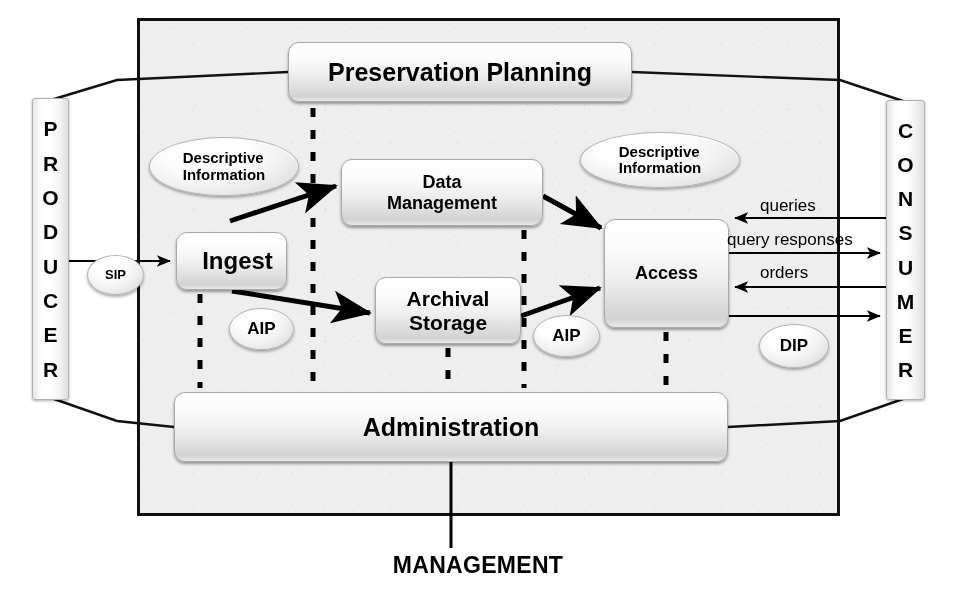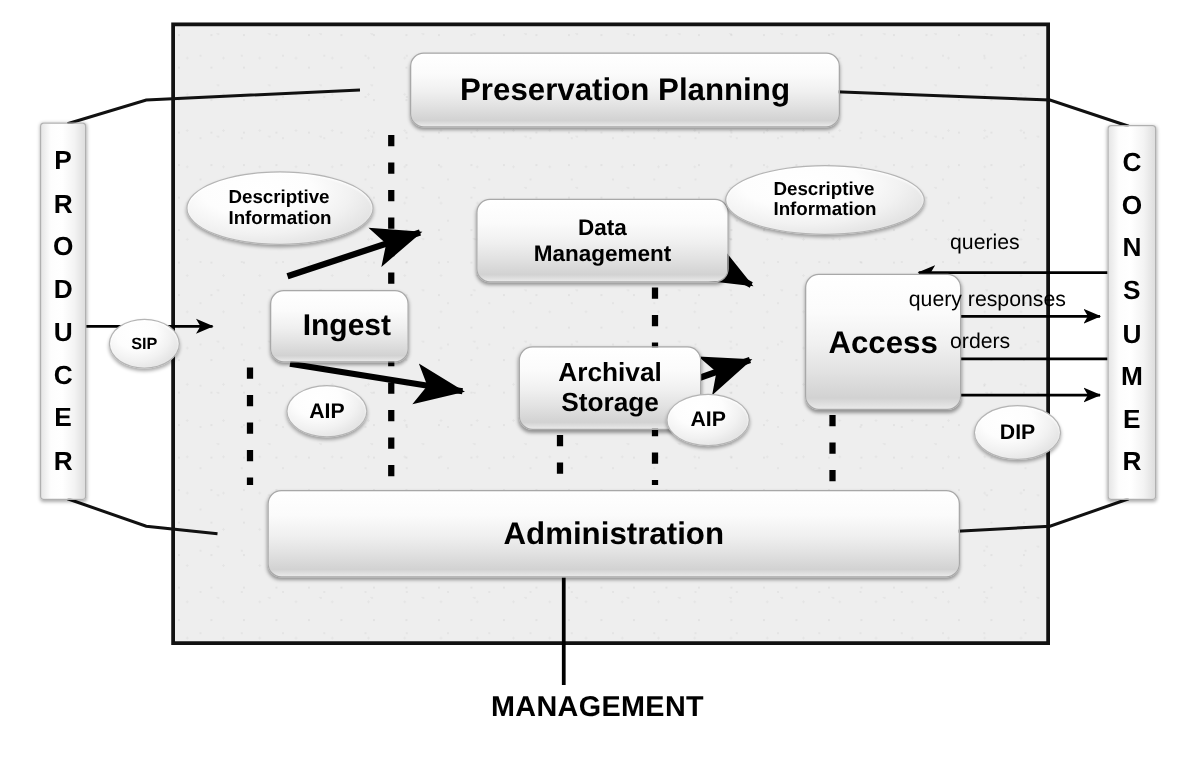--- a/index.html
+++ b/index.html
@@ -32,29 +32,28 @@
   .ebox{
     position:absolute;box-sizing:border-box;
     border:1px solid #a8a8a8;border-radius:11px;
     background:linear-gradient(to bottom,
         #ffffff 0%, #fbfbfb 28%, #f0f0f0 52%,
         #e2e2e2 72%, #d2d2d2 92%, #e9e9e9 100%);
     box-shadow:0 2px 3px rgba(0,0,0,.38), inset 0 1px 0 #ffffff;
     display:flex;align-items:center;justify-content:center;
     text-align:center;color:#000;font-weight:bold;
     line-height:1.12;
-    margin-left:40px;
   }
   .ebox .lbl{display:block;}
 
   #box-preservation-planning{left:288px;top:42px;width:344px;height:60px;font-size:25px;}
   #box-data-management     {left:341px;top:159px;width:202px;height:67px;font-size:18px;}
   #box-ingest              {left:176px;top:232px;width:111px;height:58px;font-size:24px;padding-left:12px;}
   #box-archival-storage    {left:375px;top:277px;width:146px;height:67px;font-size:21px;justify-content:center;}
-  #box-access              {left:604px;top:219px;width:125px;height:109px;font-size:25px;}
+  #box-access              {left:604px;top:219px;width:125px;height:109px;font-size:18px;}
   #box-administration      {left:174px;top:392px;width:554px;height:70px;font-size:25px;}
 
   
   .actor-bar{
     position:absolute;box-sizing:border-box;
     border:1px solid #b0b0b0;border-radius:3px;
     background:linear-gradient(to right,
         #e6e6e6 0%, #fdfdfd 22%, #ffffff 48%, #f3f3f3 76%, #dedede 100%);
     box-shadow:0 1px 3px rgba(0,0,0,.33);
     display:flex;flex-direction:column;align-items:center;
@@ -74,28 +73,28 @@
         #ffffff 0%, #fdfdfd 34%, #f1f1f1 58%, #dddddd 86%, #efefef 100%);
     box-shadow:0 2px 3px rgba(0,0,0,.33), inset 0 1px 2px #ffffff;
     display:flex;align-items:center;justify-content:center;text-align:left;
     font-weight:bold;color:#000;line-height:1.1;
   }
   #pkg-descriptive-left {left:149px;top:137px;width:150px;height:59px;font-size:15px;}
   #pkg-descriptive-right{left:580px;top:132px;width:160px;height:56px;font-size:15px;}
   #pkg-sip {left:87px;top:255px;width:57px;height:40px;font-size:13px;}
   #pkg-aip-left {left:229px;top:308px;width:65px;height:42px;font-size:17px;}
   #pkg-aip-right{left:533px;top:315px;width:67px;height:42px;font-size:17px;}
-  #pkg-dip {left:779px;top:324px;width:70px;height:44px;font-size:17px;}
+  #pkg-dip {left:759px;top:324px;width:70px;height:44px;font-size:17px;}
 
   
   .flow-label{
     position:absolute;font-size:17px;color:#000;white-space:nowrap;
     font-family:"Liberation Sans", sans-serif;
   }
-  #label-queries        {left:760px;top:184px;}
+  #label-queries        {left:760px;top:196px;}
   #label-query-responses{left:727px;top:230px;}
   #label-orders         {left:760px;top:263px;}
 
   
   #label-management{
     position:absolute;left:0;top:552px;width:956px;text-align:center;
     font-size:23px;font-weight:bold;color:#000;letter-spacing:.3px;
   }
 </style>
 </head>

